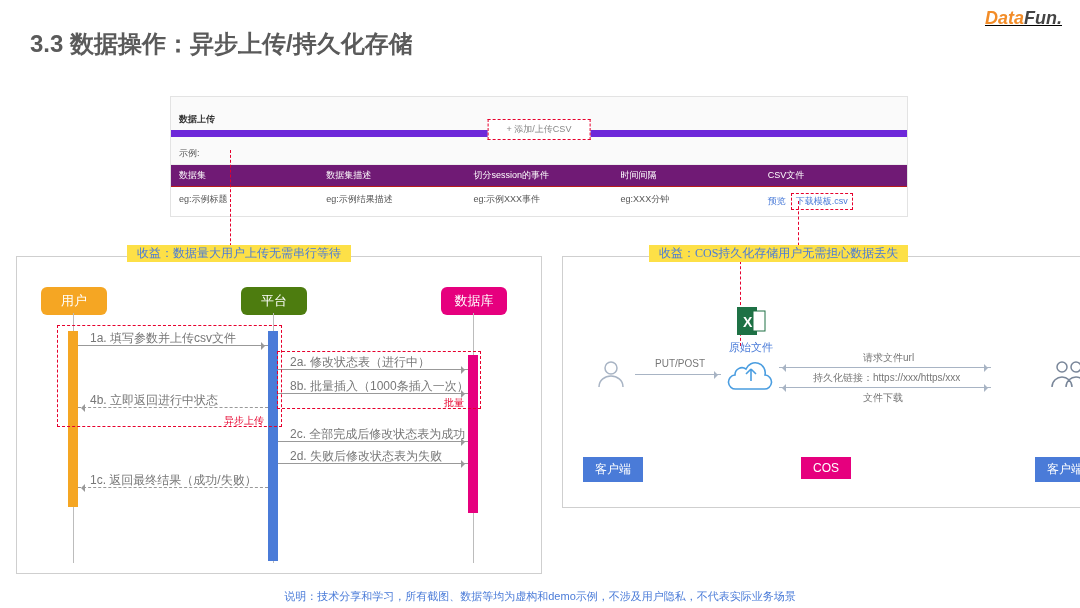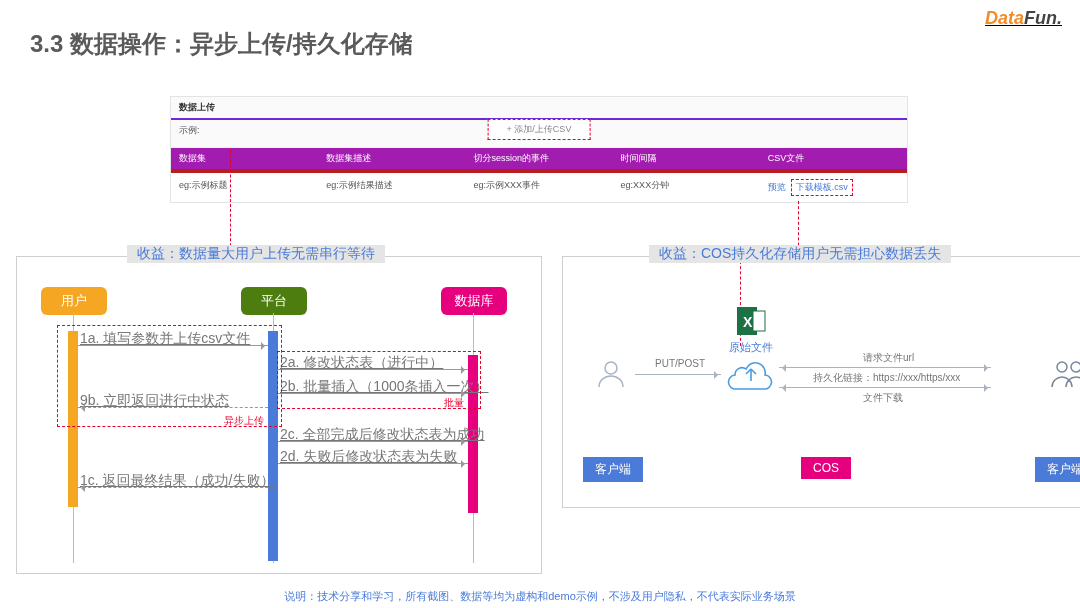--- a/index.html
+++ b/index.html
@@ -8,57 +8,57 @@
   
   .logo { position: absolute; top: 8px; right: 18px; font-weight: 800; font-style: italic; font-size: 18px; text-decoration: underline; }
   .logo .o1 { color: #f28c28; }
   .logo .o2 { color: #444; }
 
   
   .title { position: absolute; top: 28px; left: 30px; font-size: 24px; font-weight: 700; color: #5a5a5a; }
 
   
   .tbl { position: absolute; top: 96px; left: 170px; width: 738px; border: 1px solid #e3e3e3; font-size: 9px; color: #555; background: #fafafa; }
-  .tbl-head { padding: 4px 8px; border-bottom: 2px solid #6d28d9; color: #333; font-weight: 600; }
-  .tbl-sub { padding: 4px 8px; border-bottom: 1px solid #eee; height: 28px; display:flex; align-items:flex-start; }
+  .tbl-head { padding: 4px 8px; border-bottom: 7px solid #6d28d9; color: #333; font-weight: 600; margin-top: 12px; }
+  .tbl-sub { padding: 4px 8px; border-bottom: 1px solid #eee; height: 28px; display:flex; align-items:flex-end; }
   .tbl-addrow { position: absolute; top: 22px; left: 50%; transform: translateX(-50%); border: 1.5px dashed #e6002d; padding: 3px 18px; background: #fff; font-size: 9px; color: #888; }
-  .tbl-cols { display: flex; background: #a21caf; color: #fff; font-size: 9px; }
+  .tbl-cols { display: flex; background: #701a75; color: #fff; font-size: 9px; }
   .tbl-cols > div { padding: 4px 8px; flex: 1; }
-  .tbl-row { display: flex; font-size: 9px; background: #fff; border-top: 4px solid #b91c1c; }
+  .tbl-row { display: flex; font-size: 9px; background: #fff; border-top: 1px solid #b91c1c; }
   .tbl-row > div { padding: 6px 8px; flex: 1; }
   .link { color: #4a7bd8; }
   .dl-box { border: 1.5px dashed #e6002d; padding: 1px 4px; display: inline-block; }
 
   
   .conn-left { position: absolute; top: 150px; left: 230px; width: 0; height: 106px; border-left: 1.5px dashed #e6002d; }
   .conn-right1 { position: absolute; top: 201px; left: 798px; width: 0; height: 55px; border-left: 1.5px dashed #e6002d; }
   .conn-right2 { position: absolute; top: 256px; left: 740px; width: 58px; height: 0; border-top: 1.5px dashed #e6002d; }
   .conn-right3 { position: absolute; top: 256px; left: 740px; width: 0; height: 90px; border-left: 1.5px dashed #e6002d; }
 
   
   .panel { position: absolute; border: 1px solid #cfcfcf; }
   .panel-left { top: 256px; left: 16px; width: 526px; height: 318px; }
   .panel-right { top: 256px; left: 562px; width: 554px; height: 252px; }
-  .panel-title { position: absolute; top: -12px; background: #e5e5e5; padding: 0 10px; font-size: 14px; color: #4a7bd8; }
+  .panel-title { position: absolute; top: -12px; background: #fde047; padding: 0 10px; font-size: 12px; color: #4a7bd8; font-family: Liberation Serif, serif; }
   .panel-left .panel-title { left: 110px; }
   .panel-right .panel-title { left: 86px; }
 
   
   .seq { position: relative; width: 100%; height: 100%; }
   .actor { position: absolute; width: 66px; text-align: center; color: #fff; font-size: 13px; }
   .actor .hdr { padding: 5px 0; border-radius: 6px; }
   .lifeline { position: absolute; width: 1px; top: 56px; bottom: 10px; background: #bcbcbc; }
   .bar { position: absolute; width: 10px; }
   .act-user { left: 24px; top: 30px; } .act-user .hdr { background: #f5a623; }
   .act-plat { left: 224px; top: 30px; } .act-plat .hdr { background: #4d7c0f; }
   .act-db   { left: 424px; top: 30px; } .act-db .hdr { background: #e6007e; }
   .arrow { position: absolute; height: 0; }
   .arrow.solid { border-top: 1px solid #999; }
   .arrow.dashed { border-top: 1px dashed #999; }
-  .arrow .lbl { position: absolute; top: -16px; left: 2px; font-size: 14px; color: #777; white-space: nowrap; text-decoration: underline; }
+  .arrow .lbl { position: absolute; top: -16px; left: 12px; font-size: 12px; color: #777; white-space: nowrap; }
   .arrow .lbl-r { color: #e6002d; position: absolute; top: 2px; right: 4px; font-size: 10px; }
   .arrow:after { content: ""; position: absolute; right: -1px; top: -4px; border: 4px solid transparent; border-left-color: #999; }
   .arrow.rev:after { right: auto; left: -1px; border-left-color: transparent; border-right-color: #999; }
   .redbox { position: absolute; border: 1.5px dashed #e6002d; }
 
   
   .cos { position: relative; width: 100%; height: 100%; }
   .cos-icon { position: absolute; text-align: center; font-size: 11px; color: #666; }
   .cos-icon svg { display: block; margin: 0 auto 3px; }
   .cos-label { position: absolute; padding: 4px 12px; font-size: 12px; color: #fff; }
@@ -127,32 +127,32 @@
     <div class="lifeline" style="left:456px"></div>
 
     <div class="bar" style="left:51px; top:74px; height:176px; background:#f5a623"></div>
     <div class="bar" style="left:251px; top:74px; height:230px; background:#4a7bd8"></div>
     <div class="bar" style="left:451px; top:98px; height:158px; background:#e6007e"></div>
 
     <div class="arrow solid" style="left:61px; top:88px; width:190px">
         <span class="lbl">1a. 填写参数并上传csv文件</span>
       </div>
     <div class="arrow dashed rev" style="left:61px; top:150px; width:190px">
-        <span class="lbl">9b. 立即返回进行中状态</span>
+        <span class="lbl">4b. 立即返回进行中状态</span>
         <span class="lbl-r" style="top:6px">异步上传</span>
       </div>
     <div class="arrow dashed rev" style="left:61px; top:230px; width:190px">
         <span class="lbl">1c. 返回最终结果（成功/失败）</span>
       </div>
 
     <div class="arrow solid" style="left:261px; top:112px; width:190px">
         <span class="lbl">2a. 修改状态表（进行中）</span>
       </div>
     <div class="arrow solid" style="left:261px; top:136px; width:190px">
-        <span class="lbl">2b. 批量插入（1000条插入一次）</span>
+        <span class="lbl">8b. 批量插入（1000条插入一次）</span>
         <span class="lbl-r">批量</span>
       </div>
     <div class="arrow solid" style="left:261px; top:184px; width:190px">
         <span class="lbl">2c. 全部完成后修改状态表为成功</span>
       </div>
     <div class="arrow solid" style="left:261px; top:206px; width:190px">
         <span class="lbl">2d. 失败后修改状态表为失败</span>
       </div>
 
     <div class="redbox" style="left:40px; top:68px; width:225px; height:102px"></div>

